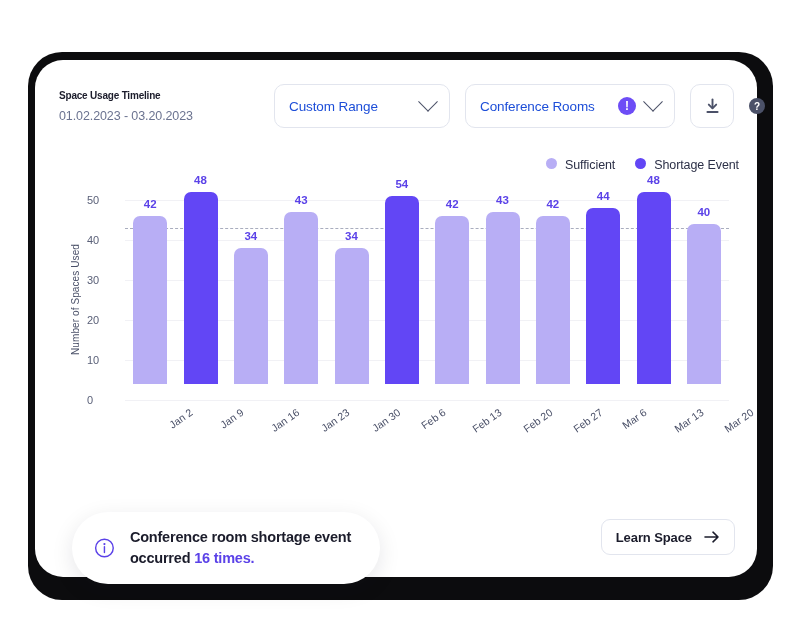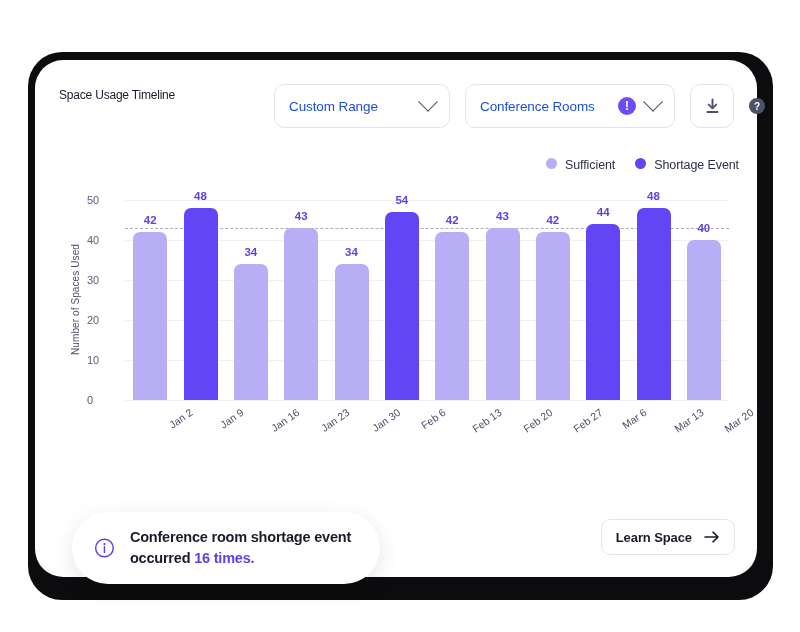--- a/index.html
+++ b/index.html
@@ -41,22 +41,22 @@
   
   #header {
     position: absolute;
     left: 24px;
     top: 24px;
     right: 22px;
     height: 48px;
   }
   .title-block { position: absolute; left: 0; top: 2px; }
   .card-title {
-    font-size: 12px;
-    font-weight: normal;
+    font-size: 10px;
+    font-weight: bold;
     color: #1b1c2b;
     letter-spacing: -0.2px;
     line-height: 19px;
   }
   .card-subtitle {
     font-size: 12.5px;
     color: #6b7390;
     line-height: 18px;
     margin-top: 2px;
     letter-spacing: -0.1px;
@@ -175,21 +175,21 @@
     height: 200px;
   }
   #ref-line {
     position: absolute;
     left: 0; right: 0;
     height: 0;
     border-top: 1.6px dashed #a9adbe;
   }
   .bar-slot {
     position: absolute;
-    bottom: 0;
+    bottom: 16px;
     width: 46px;
     margin-left: -17px;
   }
   .bar {
     position: absolute;
     bottom: 0;
     left: 0;
     width: 34px;
     border-radius: 7px 7px 0 0;
   }
@@ -272,20 +272,21 @@
 <body>
 
 <div id="backdrop"></div>
 
 <div id="card">
 
   <div id="header">
 
     <div class="title-block">
       <div class="card-title">Space Usage Timeline</div>
+      <div class="card-subtitle">01.02.2023 - 03.20.2023</div>
     </div>
 
     <div class="select" id="select-range">
       <span class="select-label">Custom Range</span>
       <span class="chev"></span>
     </div>
 
     <div class="select" id="select-space">
       <span class="select-label">Conference Rooms</span>
       <span class="badge">!</span>

